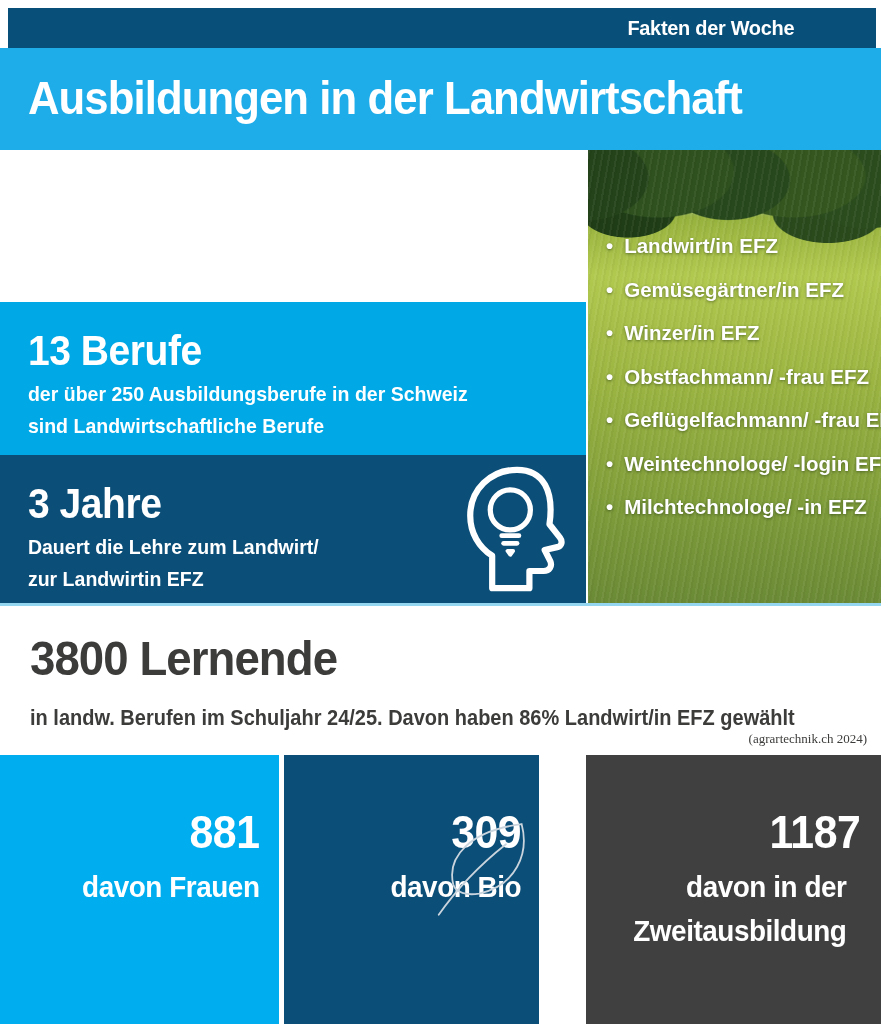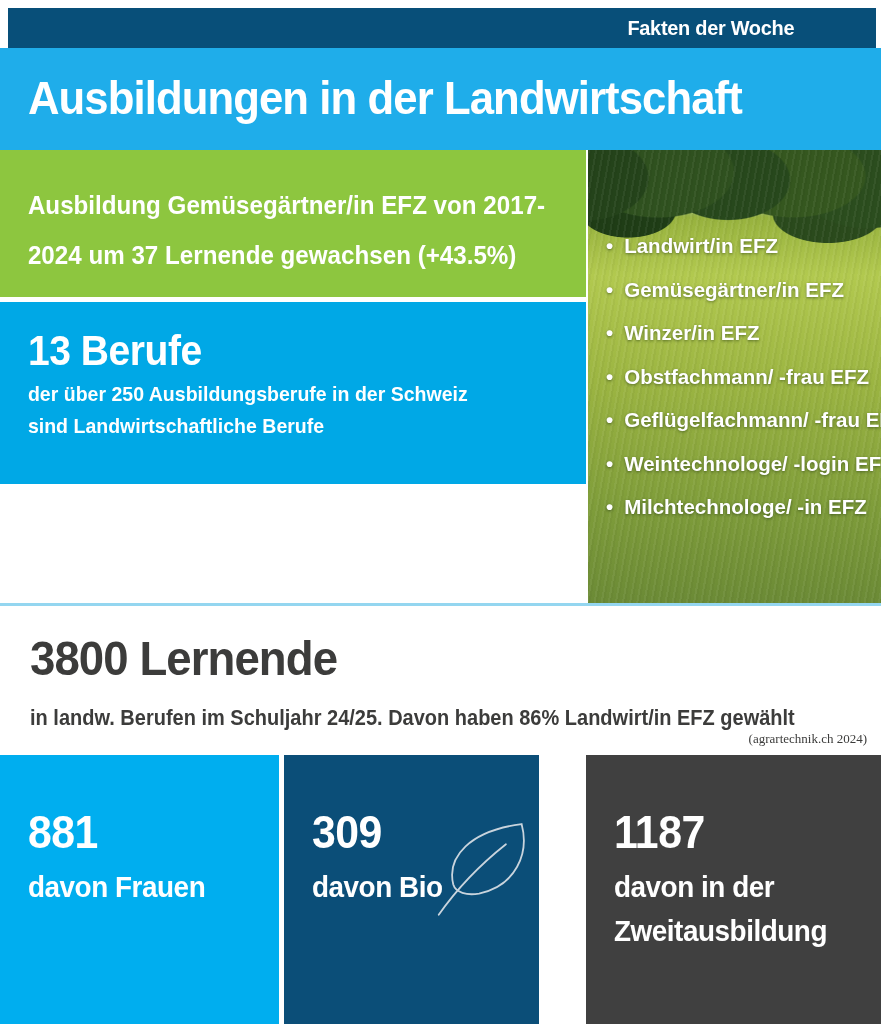--- a/index.html
+++ b/index.html
@@ -81,21 +81,21 @@
   .lernende-sub {
     position:absolute; left:30px; top:706px;
     color:#3c3c3b; font-size:21.5px; white-space:nowrap;
   }
   .source {
     position:absolute; right:14px; top:731px;
     color:#3c3c3b; font-family:"Liberation Serif", serif; font-weight:normal; font-size:13px;
   }
 
   
-  .stat { position:absolute; top:755px; height:269px; color:#fff; }
+  .stat { position:absolute; top:755px; height:269px; color:#fff;text-align:right; }
   .stat-1 { left:0;     width:279px; background:#00aeef; }
   .stat-2 { left:284px; width:255px; background:#0b4e78; }
   .stat-3 { left:586px; width:295px; background:#404040; }
   .stat-value { padding:52px 0 0 30px; font-size:46px; letter-spacing:-.5px; line-height:50px; }
   .stat-label { padding:8px 0 0 30px; font-size:30px; line-height:44px; letter-spacing:-.5px; max-width:280px; }
   .leaf-icon-wrap { position:absolute; left:148px; top:56px; width:112px; height:118px; }
 
   svg { display:block; width:100%; height:100%; }
 </style>
 </head>
@@ -104,35 +104,45 @@
 <div class="page">
 
   <div class="topbar">
     <div class="kicker cond-r">Fakten der Woche</div>
   </div>
 
   <div class="titleband">
     <div class="main-title cond">Ausbildungen in der Landwirtschaft</div>
   </div>
 
-  <div class="block block-green">
-    <div class="fact-lines cond">
-      <div>Ausbildung Gemüsegärtner/in EFZ von 2017-</div>
-      <div>2024 um 37 Lernende gewachsen (+43.5%)</div>
-    </div>
-  </div>
 
   <div class="block block-berufe">
     <div class="big-number cond">13 Berufe</div>
     <div class="fact-sub cond">
       <div>der über 250 Ausbildungsberufe in der Schweiz</div>
       <div>sind Landwirtschaftliche Berufe</div>
     </div>
   </div>
 
+  <div class="block block-jahre">
+    <div class="big-number cond">3 Jahre</div>
+    <div class="fact-sub cond">
+      <div>Dauert die Lehre zum Landwirt/</div>
+      <div>zur Landwirtin EFZ</div>
+    </div>
+    <div class="head-icon-wrap">
+      <svg viewBox="0 0 132 138" fill="none" stroke="#ffffff" stroke-width="6.5" stroke-linecap="round" stroke-linejoin="round">
+        <path d="M66 7 C38 7 17 28 17 55 C17 73 26 88 40 97 L40 131 L79 131 L79 113 L94 113 C100 113 103 108 101 103 L95 91 L108 88 C113 87 114 82 111 78 L100 64 C105 30 94 7 66 7 Z"></path>
+        <circle cx="59" cy="49" r="21" stroke-width="5.5"></circle>
+        <path d="M50 76 H68" stroke-width="5"></path>
+        <path d="M52 84 H66" stroke-width="5"></path>
+        <path d="M56 92 L62 92 L59 96 Z" stroke-width="4"></path>
+      </svg>
+    </div>
+  </div>
 
   <div class="photo">
     <ul class="prof-list">
       <li>Landwirt/in EFZ</li>
       <li>Gemüsegärtner/in EFZ</li>
       <li>Winzer/in EFZ</li>
       <li>Obstfachmann/ -frau EFZ</li>
       <li>Geflügelfachmann/ -frau EFZ</li>
       <li>Weintechnologe/ -login EFZ</li>
       <li>Milchtechnologe/ -in EFZ</li>

